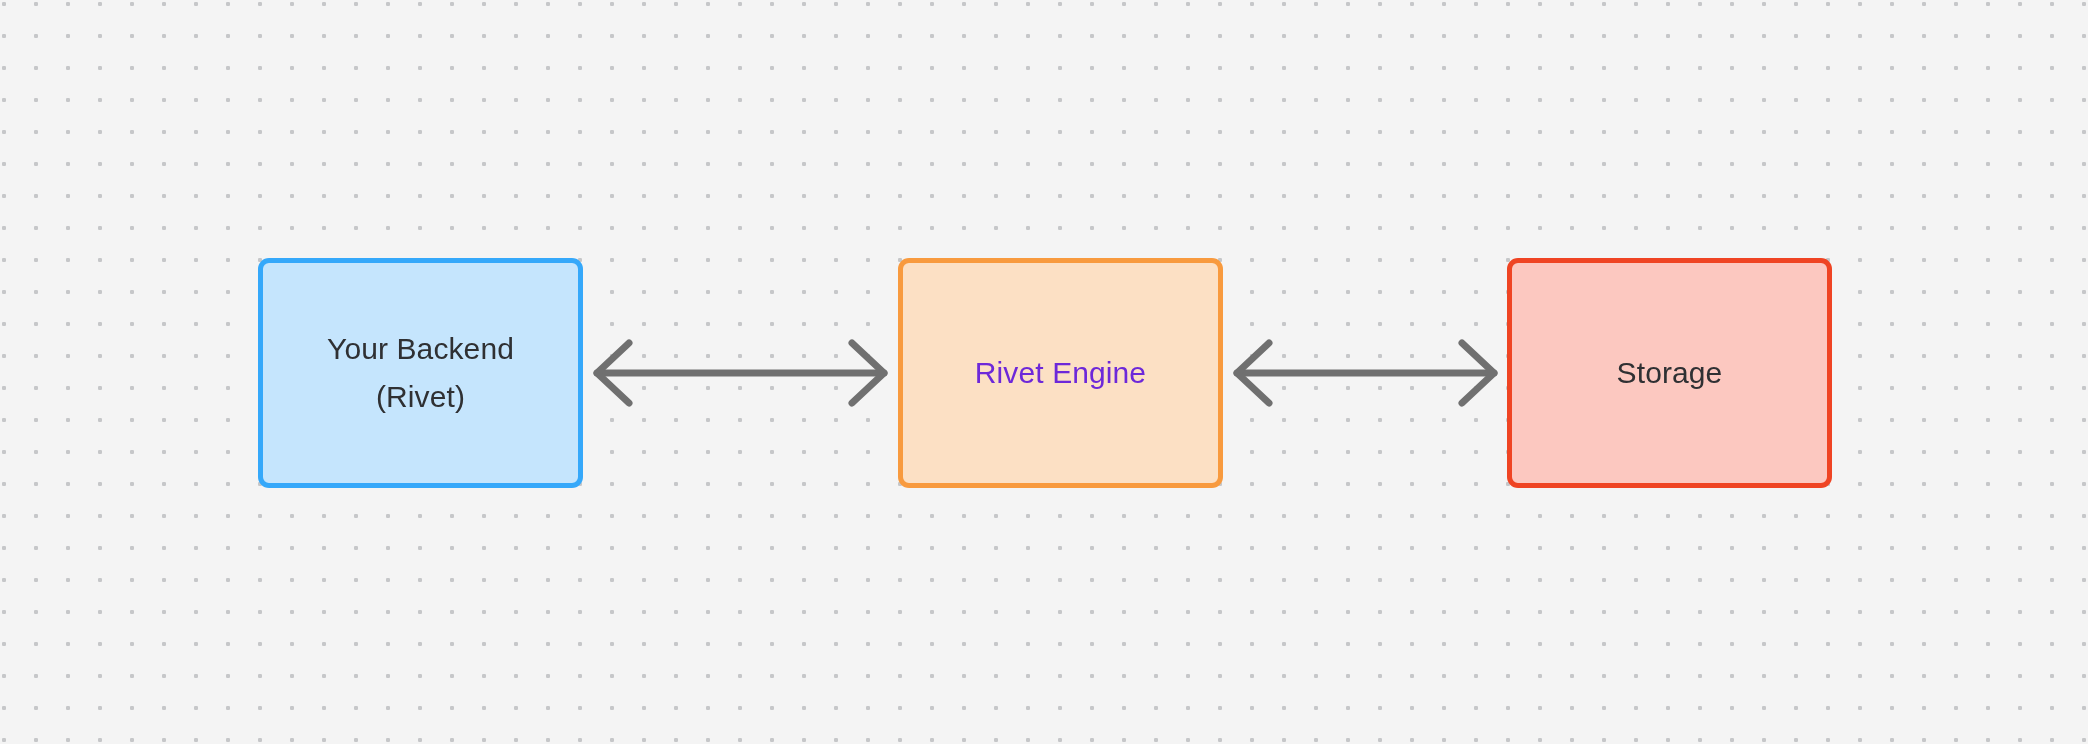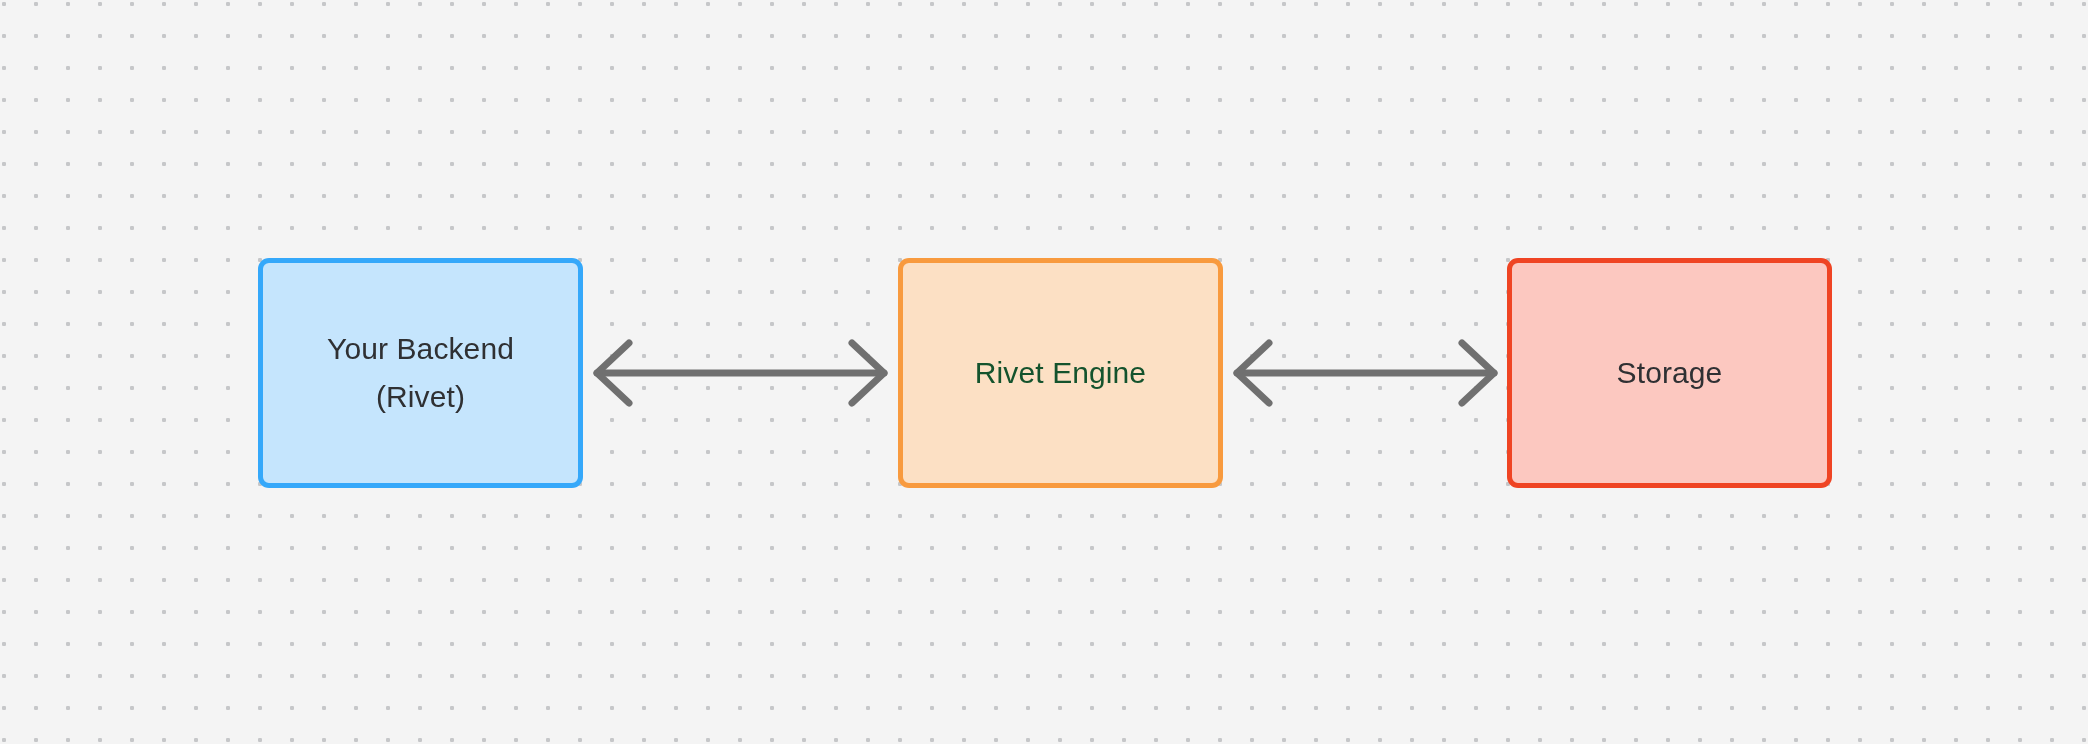--- a/index.html
+++ b/index.html
@@ -65,21 +65,21 @@
   <div class="edge" id="edge-1">
     <svg width="315" height="86" viewBox="0 0 315 86">
       <g fill="none" stroke="#707070" stroke-width="7" stroke-linecap="round" stroke-linejoin="round">
         <line x1="14" y1="43" x2="301" y2="43"></line>
         <polyline points="46,13 14,43 46,73"></polyline>
         <polyline points="269,13 301,43 269,73"></polyline>
       </g>
     </svg>
   </div>
 
-  <div class="node" id="node-engine" style="background-color: rgb(252, 224, 196); border-color: rgb(248, 154, 62); color: #14532d;">
+  <div class="node" id="node-engine" style="background-color: rgb(252, 224, 196); border-color: rgb(248, 154, 62); color: #6d28d9;">
     <span class="line1">Rivet Engine</span>
   </div>
 
   <div class="edge" id="edge-2">
     <svg width="285" height="86" viewBox="0 0 285 86">
       <g fill="none" stroke="#707070" stroke-width="7" stroke-linecap="round" stroke-linejoin="round">
         <line x1="14" y1="43" x2="271" y2="43"></line>
         <polyline points="46,13 14,43 46,73"></polyline>
         <polyline points="239,13 271,43 239,73"></polyline>
       </g>

